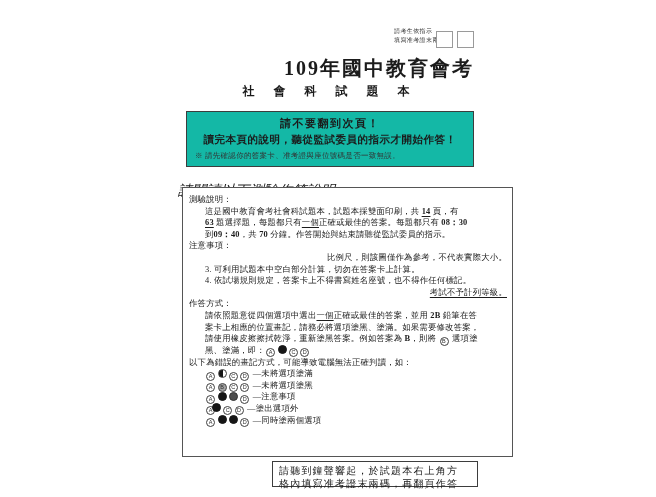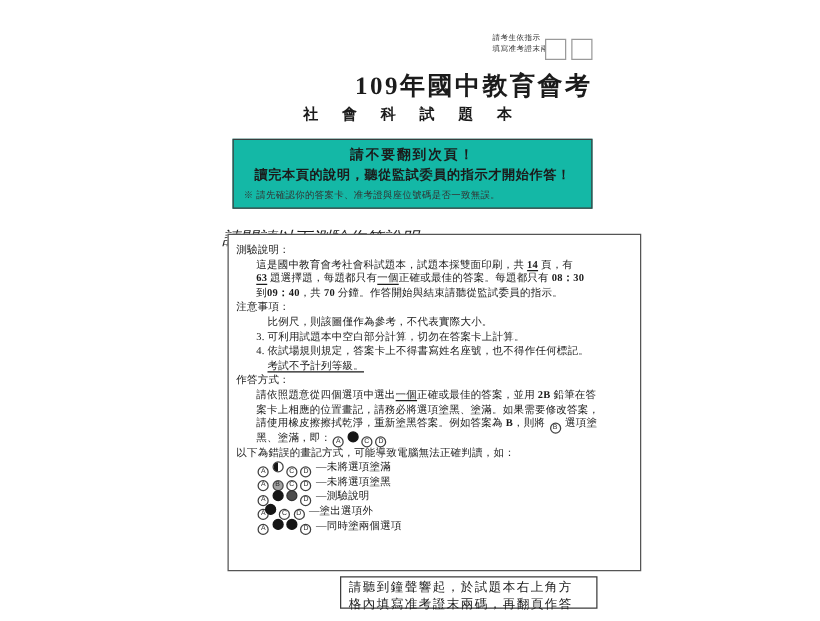--- a/index.html
+++ b/index.html
@@ -53,21 +53,21 @@
   
   .ibox {
     position: absolute; left: 182px; top: 187px; width: 331px; height: 270px;
     border: 1.2px solid #555; box-sizing: border-box;
     padding: 6px 5px 0 5px; background: #fff;
     font-size: 8.4px; letter-spacing: 0.2px;
   }
   .line { height: 11.62px; line-height: 11.62px; white-space: nowrap; overflow: visible; }
   .ind0 { padding-left: 1px; }
   .ind1 { padding-left: 17px; }
-  .ind2 { padding-left: 26px; }
+  .ind2 { padding-left: 26px; text-align: right; }
   .b { font-weight: bold; }
   .u { text-decoration: underline; text-underline-offset: 1.5px; }
 
   
   .bub {
     display: inline-block; box-sizing: border-box;
     width: 9px; height: 9px; border: 1px solid #3f3f3f; border-radius: 50%;
     font-family: "Liberation Sans", "DejaVu Sans", sans-serif;
     font-size: 5.5px; line-height: 7px; text-align: center;
     vertical-align: -1.5px; margin: 0 1.2px; color: #2c2c2c; background: #fff;
@@ -121,21 +121,21 @@
       <div class="line ind1"><span class="">4. 依試場規則規定，答案卡上不得書寫姓名座號，也不得作任何標記。</span></div>
       <div class="line ind2"><span class="u">考試不予計列等級。</span></div>
       <div class="line ind0"><span class="">作答方式：</span></div>
       <div class="line ind1"><span class="">請依照題意從四個選項中選出</span><span class="u">一個</span><span class="">正確或最佳的答案，並用 </span><span class="b ">2B</span><span class=""> 鉛筆在答</span></div>
       <div class="line ind1"><span class="">案卡上相應的位置畫記，請務必將選項塗黑、塗滿。如果需要修改答案，</span></div>
       <div class="line ind1"><span class="">請使用橡皮擦擦拭乾淨，重新塗黑答案。例如答案為 </span><span class="b ">B</span><span class="">，則將 </span><span class="bub">B</span><span class=""> 選項塗</span></div>
       <div class="line ind1"><span class="">黑、塗滿，即：</span><span class="bub">A</span><span class="bub fill"></span><span class="bub">C</span><span class="bub">D</span></div>
       <div class="line ind0"><span class="">以下為錯誤的畫記方式，可能導致電腦無法正確判讀，如：</span></div>
       <div class="line ind1"><span class="bub">A</span><span class="bub half"></span><span class="bub">C</span><span class="bub">D</span><span class=""> —未將選項塗滿</span></div>
       <div class="line ind1"><span class="bub">A</span><span class="bub grayB">B</span><span class="bub">C</span><span class="bub">D</span><span class=""> —未將選項塗黑</span></div>
-      <div class="line ind1"><span class="bub">A</span><span class="bub fill"></span><span class="bub dark"></span><span class="bub">D</span><span class=""> —測驗說明</span></div>
+      <div class="line ind1"><span class="bub">A</span><span class="bub fill"></span><span class="bub dark"></span><span class="bub">D</span><span class=""> —注意事項</span></div>
       <div class="line ind1"><span class="bub">A</span><span class="bub fillout"></span><span class="bub">C</span><span class="bub">D</span><span class=""> —塗出選項外</span></div>
       <div class="line ind1"><span class="bub">A</span><span class="bub fill"></span><span class="bub fill"></span><span class="bub">D</span><span class=""> —同時塗兩個選項</span></div>
     </div>
 </div>
 
 <div class="bottombox">
   <div class="bl">請聽到鐘聲響起，於試題本右上角方</div>
   <div class="bl">格內填寫准考證末兩碼，再翻頁作答</div>
 </div>
 

